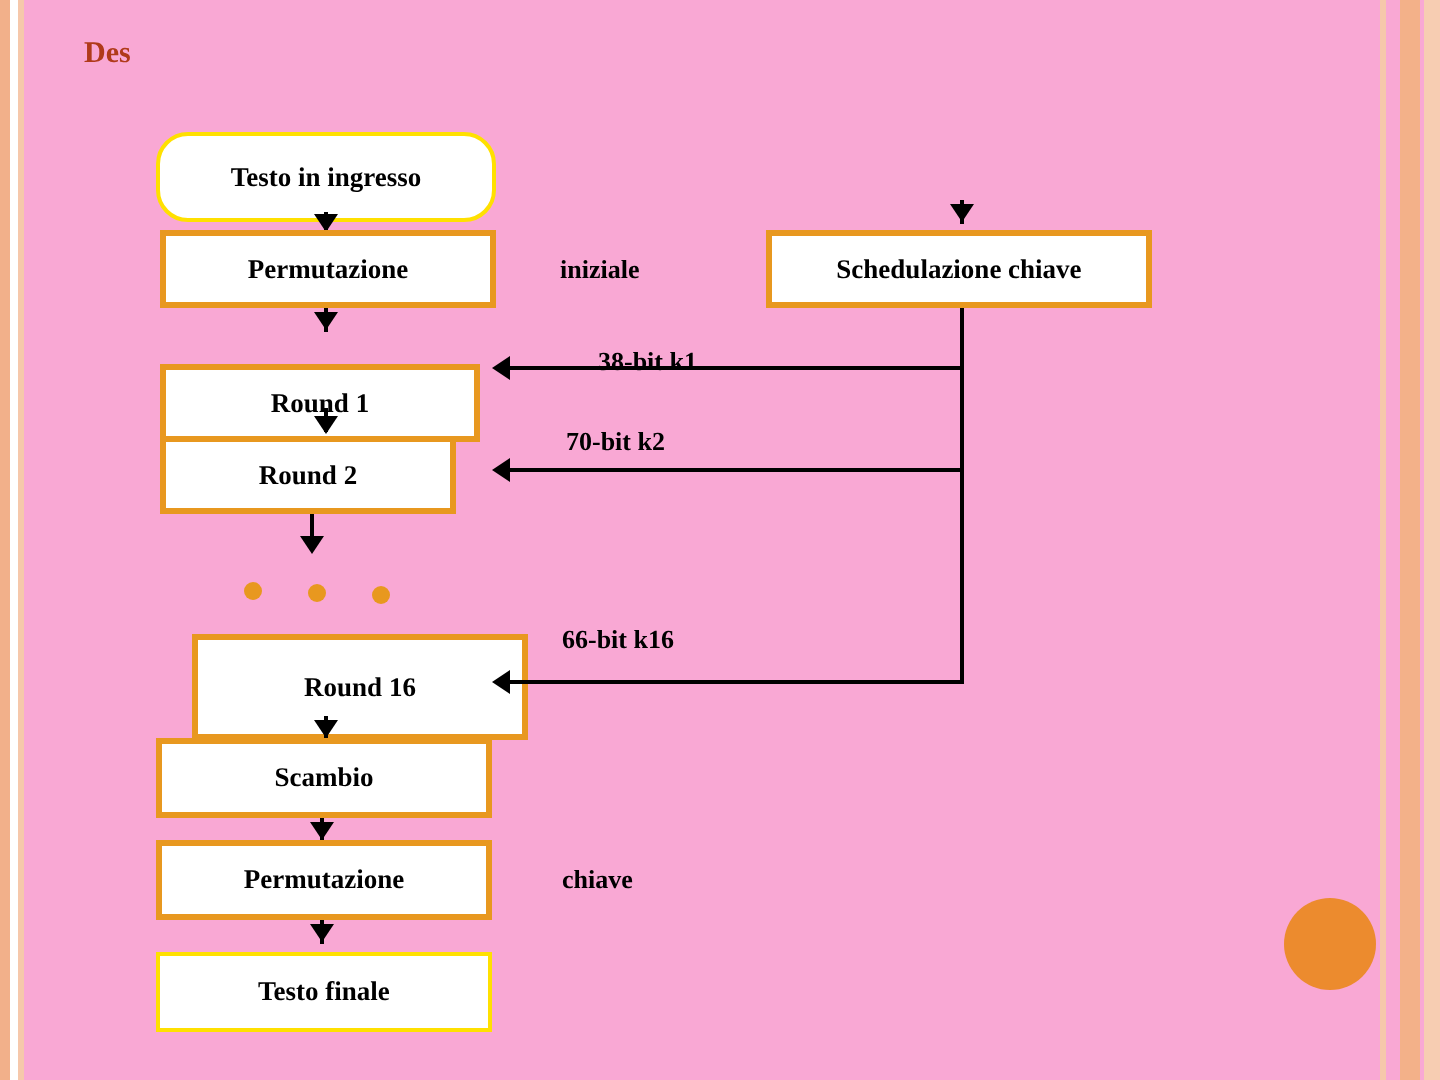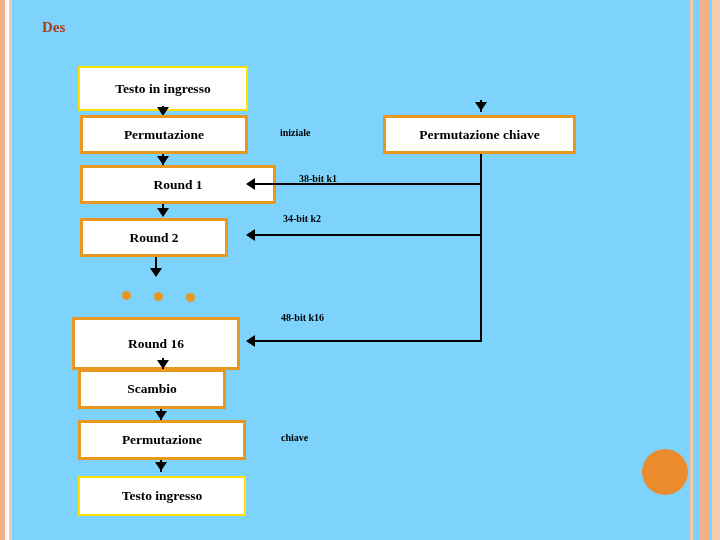--- a/index.html
+++ b/index.html
@@ -10,21 +10,21 @@
     width: 720px;
     height: 540px;
     background: #ffffff;
     font-family: "Liberation Serif", serif;
     overflow: hidden;
   }
   #slide {
     position: relative;
     width: 720px;
     height: 540px;
-    background: #7dd3fc;
+    background: #f9a8d4;
   }
   
   .left-bar-a {
     position: absolute;
     left: 0px; top: 0px;
     width: 5px; height: 540px;
     background: #f2b08a;
   }
   .left-bar-b {
     position: absolute;
@@ -97,21 +97,21 @@
   }
   .box.thick {
     border: 3px solid #e8981f;
   }
   .box.thin {
     border: 2px solid #ffe000;
   }
   
   .label {
     position: absolute;
-    font-size: 10px;
+    font-size: 13px;
     font-weight: bold;
     color: #000000;
     white-space: nowrap;
   }
   
   .vline {
     position: absolute;
     background: #000000;
     width: 2px;
   }
@@ -150,89 +150,89 @@
   <div class="left-bar-a"></div>
   <div class="left-bar-b"></div>
   <div class="left-bar-c"></div>
   <div class="right-bar-a"></div>
   <div class="right-bar-b"></div>
   <div class="right-bar-c"></div>
   <div class="corner-dot"></div>
 
   <div class="subtitle">Des</div>
 
-  <div class="box thin" style="left:78px; top:66px; width:170px; height:45px;">
+  <div class="box thin" style="left:78px; top:66px; width:170px; height:45px;border-radius:16px;">
     <span>Testo in ingresso</span>
   </div>
 
   <div class="vline" style="left:162px; top:106px; height:12px;"></div>
   <div class="arrow-down" style="left:157px; top:107px;"></div>
 
   <div class="box thick" style="left:80px; top:115px; width:168px; height:39px;">
     <span>Permutazione</span>
   </div>
 
   <div class="vline" style="left:162px; top:154px; height:12px;"></div>
   <div class="arrow-down" style="left:157px; top:156px;"></div>
 
-  <div class="box thick" style="left:80px; top:165px; width:196px; height:39px;text-align:right;">
+  <div class="box thick" style="left:80px; top:182px; width:160px; height:39px;text-align:right;">
     <span>Round 1</span>
   </div>
 
   <div class="vline" style="left:162px; top:204px; height:12px;"></div>
   <div class="arrow-down" style="left:157px; top:208px;"></div>
 
   <div class="box thick" style="left:80px; top:218px; width:148px; height:39px;">
     <span>Round 2</span>
   </div>
 
   <div class="vline" style="left:155px; top:257px; height:18px;"></div>
   <div class="arrow-down" style="left:150px; top:268px;"></div>
 
   <div class="dot" style="left:122px; top:291px;"></div>
   <div class="dot" style="left:154px; top:292px;"></div>
   <div class="dot" style="left:186px; top:293px;"></div>
 
-  <div class="box thick" style="left:72px; top:317px; width:168px; height:53px;">
+  <div class="box thick" style="left:96px; top:317px; width:168px; height:53px;">
     <span>Round 16</span>
   </div>
 
   <div class="vline" style="left:162px; top:358px; height:12px;"></div>
   <div class="arrow-down" style="left:157px; top:360px;"></div>
 
-  <div class="box thick" style="left:78px; top:369px; width:148px; height:40px;">
+  <div class="box thick" style="left:78px; top:369px; width:168px; height:40px;">
     <span>Scambio</span>
   </div>
 
   <div class="vline" style="left:160px; top:409px; height:12px;"></div>
   <div class="arrow-down" style="left:155px; top:411px;"></div>
 
   <div class="box thick" style="left:78px; top:420px; width:168px; height:40px;">
     <span>Permutazione</span>
   </div>
 
   <div class="vline" style="left:160px; top:460px; height:12px;"></div>
   <div class="arrow-down" style="left:155px; top:462px;"></div>
 
   <div class="box thin" style="left:78px; top:476px; width:168px; height:40px;">
-    <span>Testo ingresso</span>
+    <span>Testo finale</span>
   </div>
 
   <div class="label" style="left:280px; top:127px;">iniziale</div>
   <div class="label" style="left:299px; top:173px;">38-bit k1</div>
-  <div class="label" style="left:283px; top:213px;">34-bit k2</div>
-  <div class="label" style="left:281px; top:312px;">48-bit k16</div>
+  <div class="label" style="left:283px; top:213px;">70-bit k2</div>
+  <div class="label" style="left:281px; top:312px;">66-bit k16</div>
   <div class="label" style="left:281px; top:432px;">chiave</div>
 
 
   <div class="vline" style="left:480px; top:100px; height:12px;"></div>
   <div class="arrow-down" style="left:475px; top:102px;"></div>
 
   <div class="box thick" style="left:383px; top:115px; width:193px; height:39px;">
-    <span>Permutazione chiave</span>
+    <span>Schedulazione chiave</span>
   </div>
 
   <div class="vline" style="left:480px; top:154px; height:188px;"></div>
 
   <div class="hline" style="left:253px; top:183px; width:228px;"></div>
   <div class="arrow-left" style="left:246px; top:178px;"></div>
 
   <div class="hline" style="left:253px; top:234px; width:228px;"></div>
   <div class="arrow-left" style="left:246px; top:229px;"></div>
 

